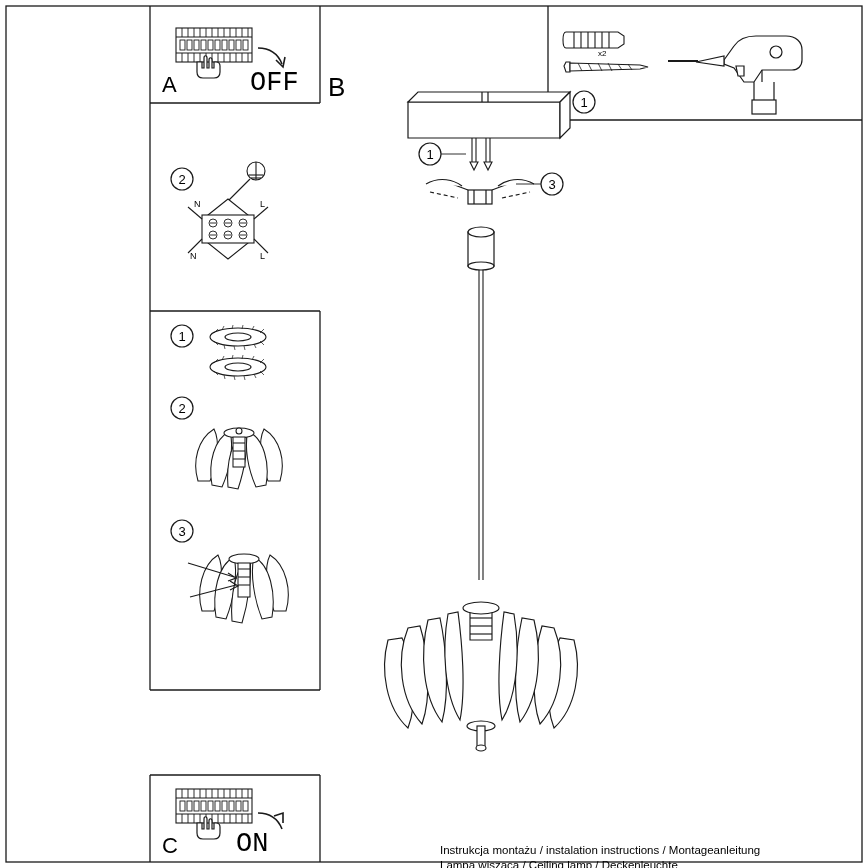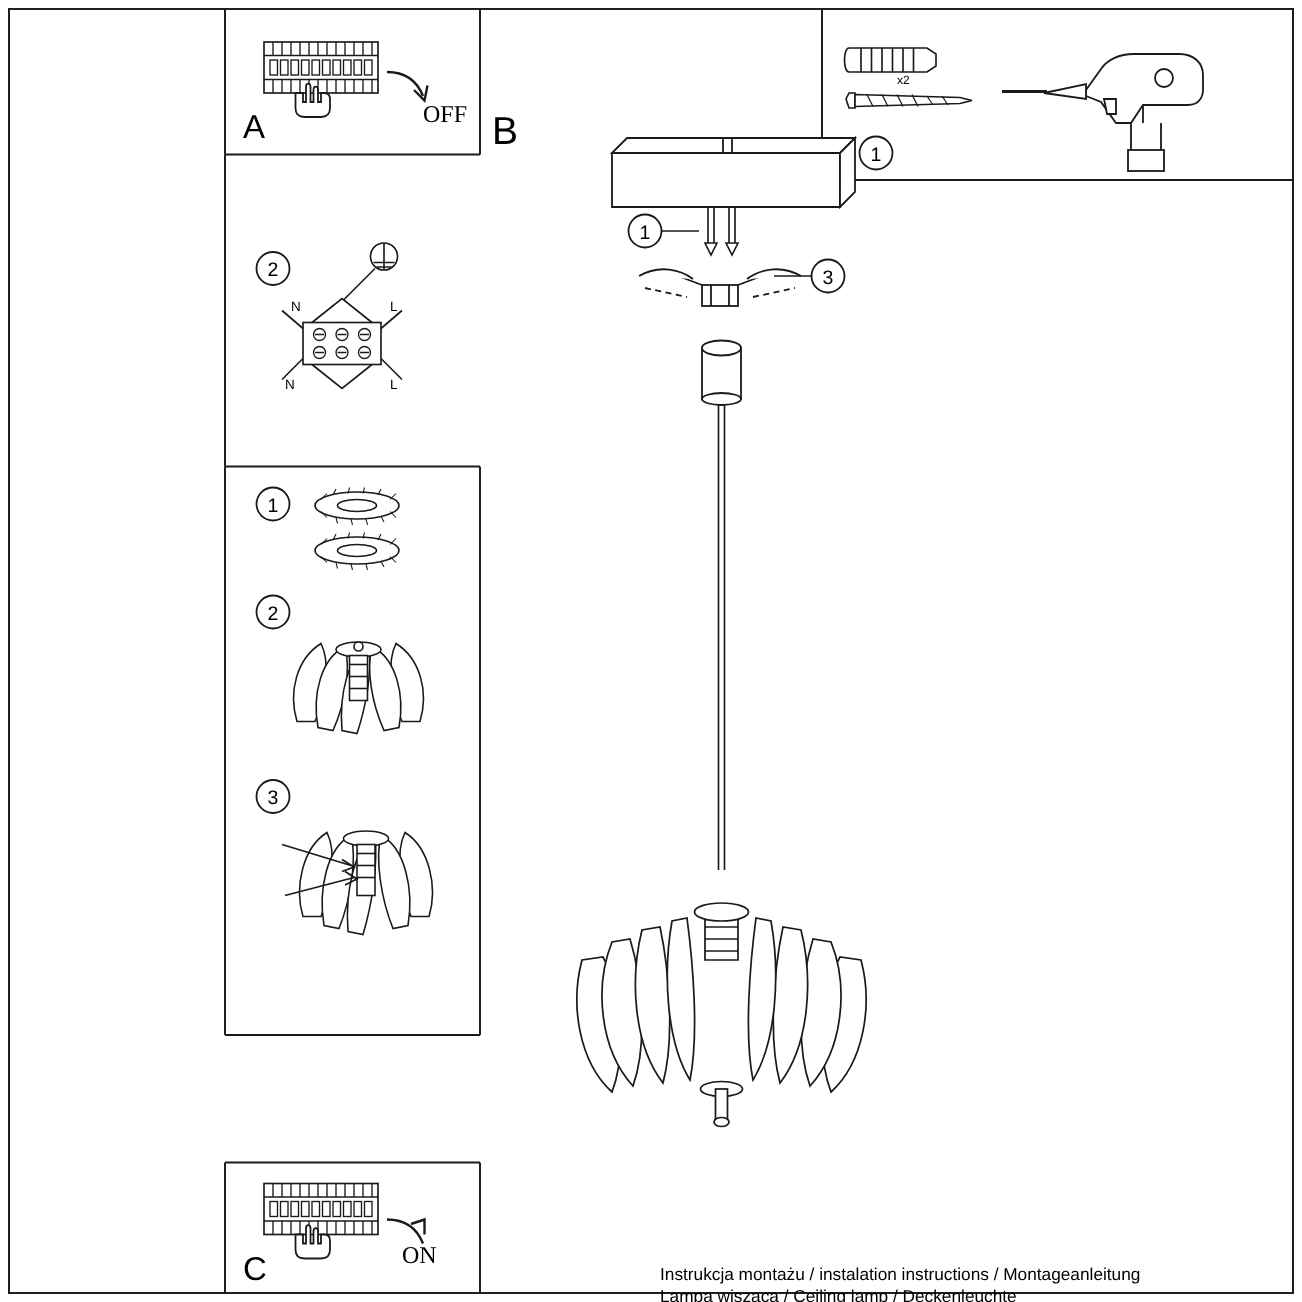--- a/index.html
+++ b/index.html
@@ -26,23 +26,22 @@
   .label-letter {
     font-size: 22px;
     font-weight: 400;
     font-family: "Liberation Sans", sans-serif;
   }
   .label-big {
     font-size: 26px;
     font-family: "Liberation Sans", sans-serif;
   }
   .label-state {
-    font-size: 16px;
-    font-family: Liberation Serif, serif;
-    margin-left: 32px;
+    font-size: 27px;
+    font-family: Liberation Mono, monospace;
   }
   .footer-text {
     font-size: 11.5px;
     line-height: 15px;
     font-family: "Liberation Sans", sans-serif;
     color: #000;
   }
   .tiny {
     font-size: 8px;
     font-family: "Liberation Sans", sans-serif;

